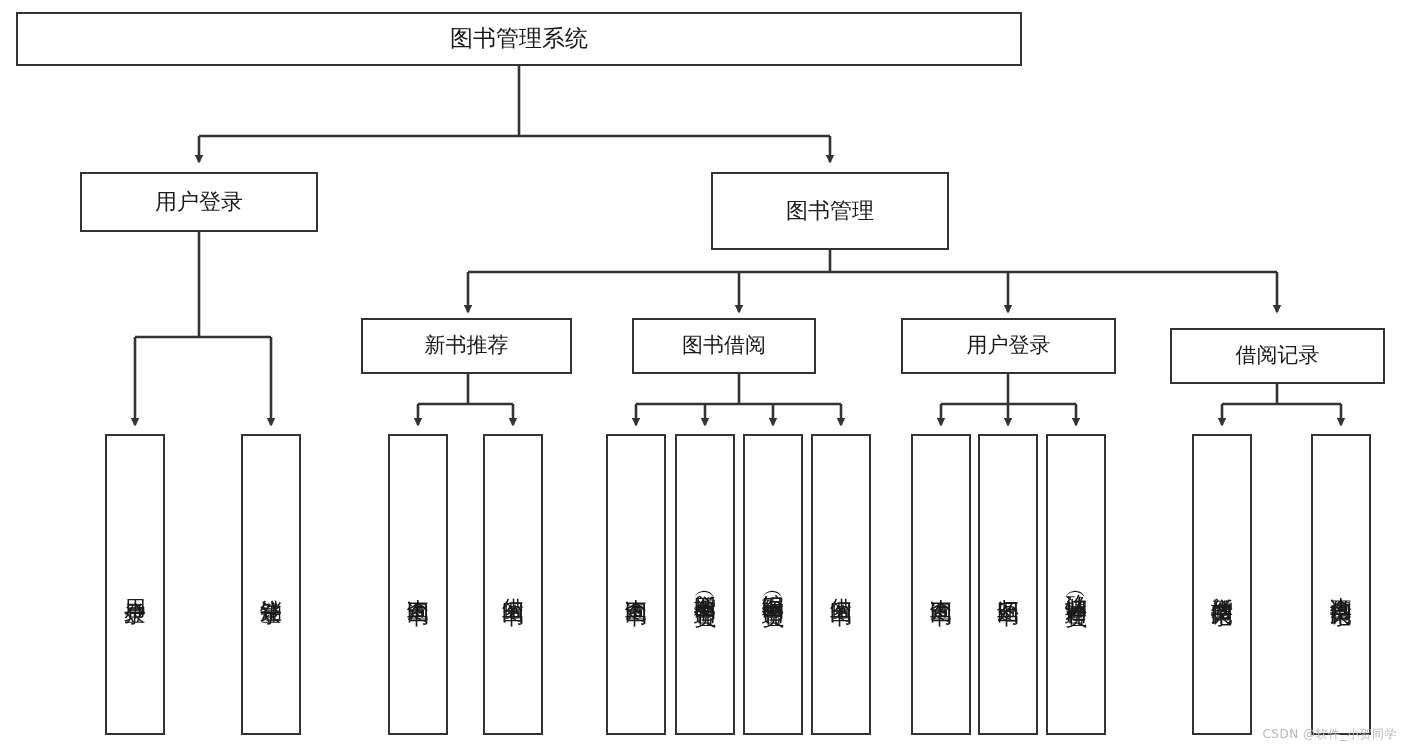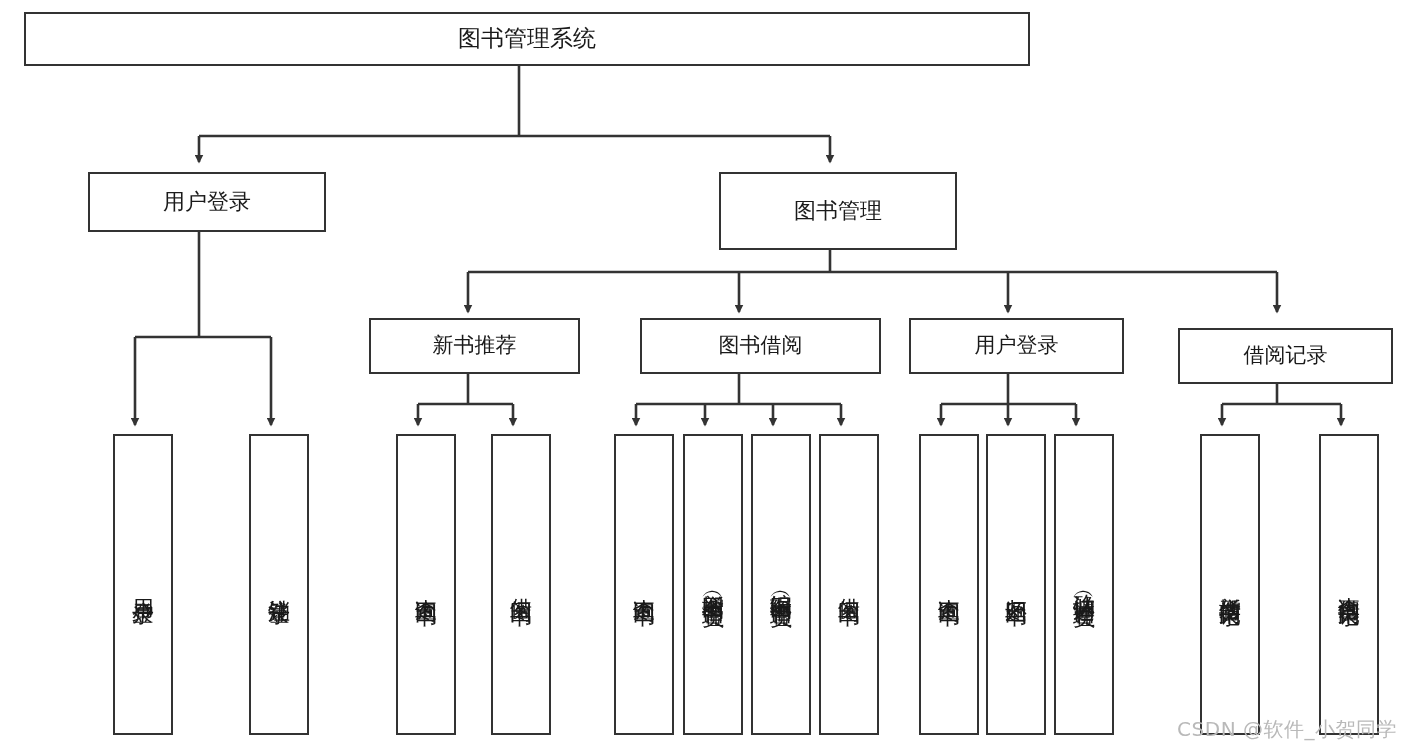--- a/index.html
+++ b/index.html
@@ -27,21 +27,20 @@
   }
   .node-box {
     position: absolute;
     box-sizing: border-box;
     background: #ffffff;
     border: 2px solid #333333;
     display: flex;
     align-items: center;
     justify-content: center;
     overflow: hidden;
-    margin-left: 8px;
   }
   .node-label {
     color: #1a1a1a;
     font-family: "DejaVu Sans", "Liberation Sans", sans-serif;
     text-align: center;
     line-height: 1.12;
     white-space: nowrap;
   }
   .node-root .node-label { font-size: 23px; }
   .node-l1 .node-label  { font-size: 22px; }
@@ -50,21 +49,21 @@
     writing-mode: vertical-rl;
     text-orientation: upright;
     font-size: 22px;
     letter-spacing: 2px;
     line-height: 1;
   }
   #watermark {
     position: absolute;
     right: 8px;
     bottom: 4px;
-    font-size: 20px;
+    font-size: 12px;
     color: #b9b9b9;
     font-family: "DejaVu Sans", "Liberation Sans", sans-serif;
     letter-spacing: 0.5px;
     white-space: nowrap;
     pointer-events: none;
   }
 </style>
 </head>
 <body>
 
@@ -141,21 +140,21 @@
   </div>
 
   <div class="node-box node-l1" style="left:711px; top:172px; width:238px; height:78px;">
     <span class="node-label">图书管理</span>
   </div>
 
   <div class="node-box node-l2" style="left:361px; top:318px; width:211px; height:56px;">
     <span class="node-label">新书推荐</span>
   </div>
 
-  <div class="node-box node-l2" style="left:632px; top:318px; width:241px; height:56px;">
+  <div class="node-box node-l2" style="left:632px; top:318px; width:184px; height:56px;">
     <span class="node-label">图书借阅</span>
   </div>
 
   <div class="node-box node-l2" style="left:901px; top:318px; width:215px; height:56px;">
     <span class="node-label">用户登录</span>
   </div>
 
   <div class="node-box node-l2" style="left:1170px; top:328px; width:215px; height:56px;">
     <span class="node-label">借阅记录</span>
   </div>

